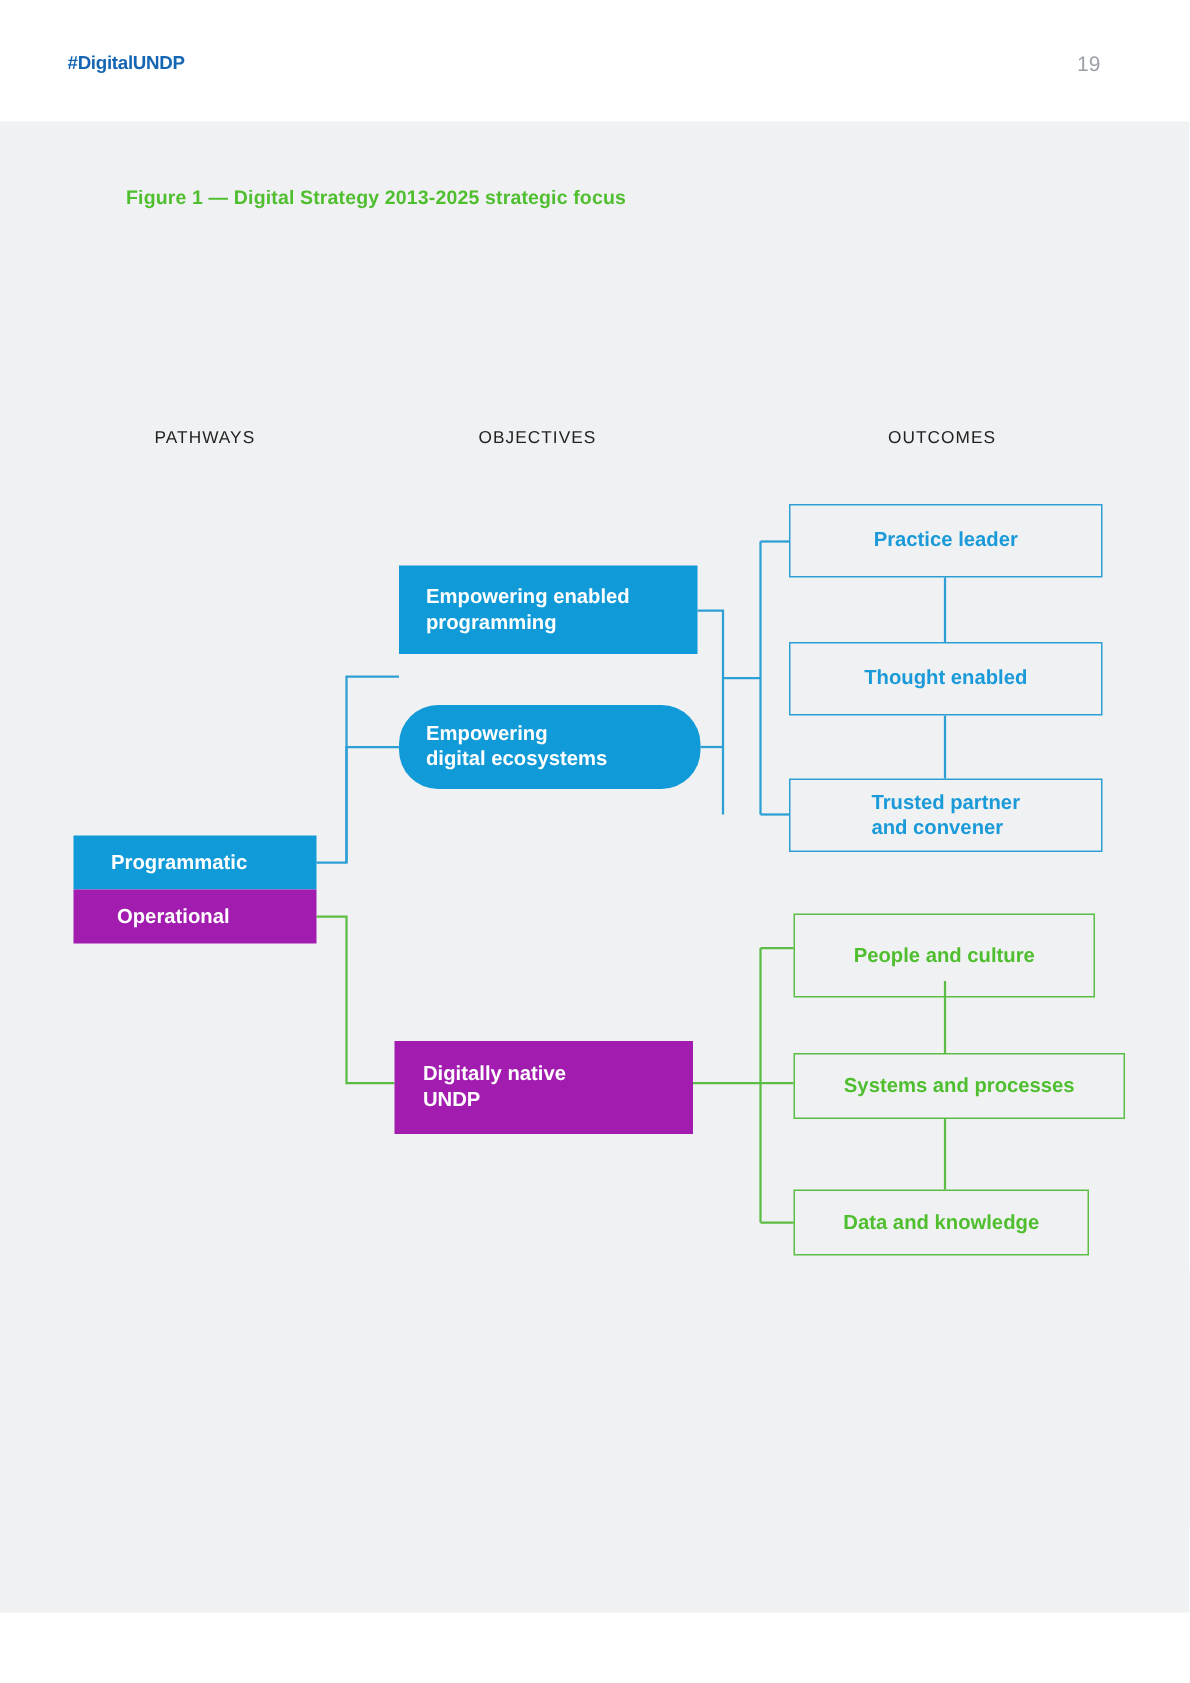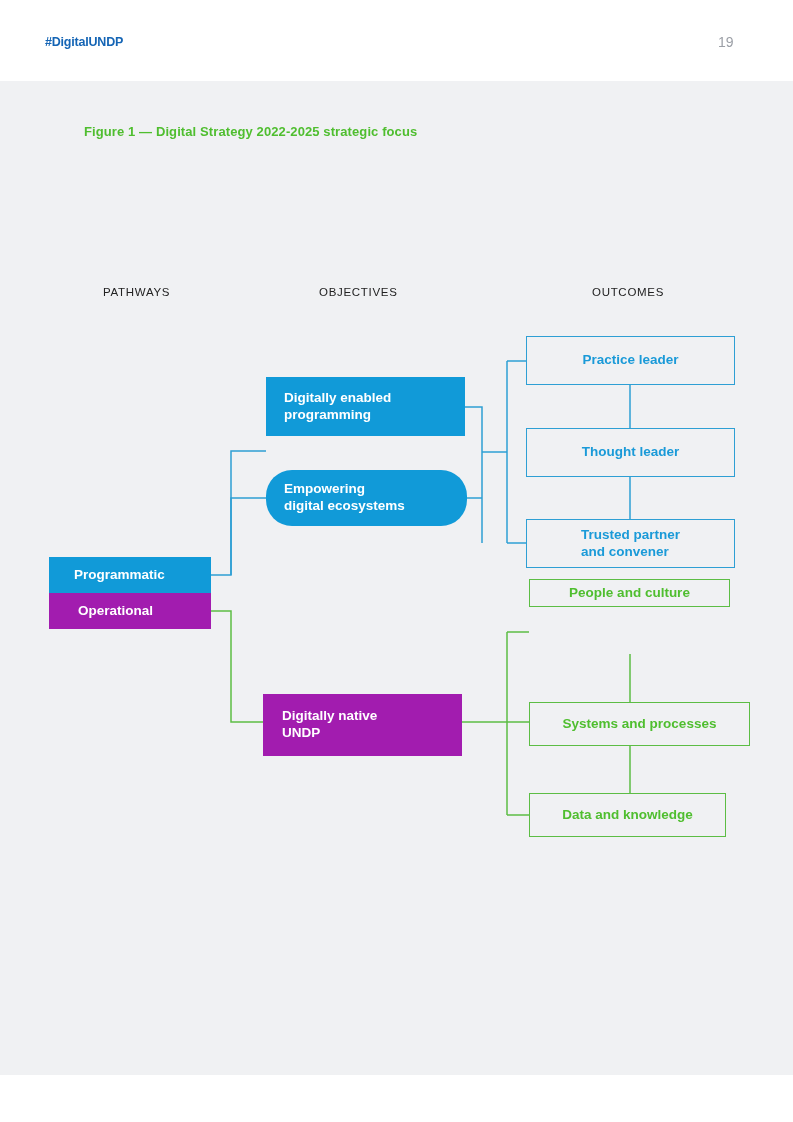--- a/index.html
+++ b/index.html
@@ -166,22 +166,22 @@
     left: 526px; top: 347px;
     width: 209px; height: 49px;
     font-size: 13.5px;
   }
   #node-trusted-partner {
     left: 526px; top: 438px;
     width: 209px; height: 49px;
     font-size: 13.5px;
   }
   #node-people-culture {
-    left: 529px; top: 498px;
-    width: 201px; height: 28px;
+    left: 529px; top: 528px;
+    width: 201px; height: 56px;
     font-size: 13.5px;
   }
   #node-systems-processes {
     left: 529px; top: 621px;
     width: 221px; height: 44px;
     font-size: 13.5px;
   }
   #node-data-knowledge {
     left: 529px; top: 712px;
     width: 197px; height: 44px;
@@ -193,21 +193,21 @@
 
 <div id="page">
 
   <div id="header-band">
     <div id="hashtag">#DigitalUNDP</div>
     <div id="page-number">19</div>
   </div>
 
   <div id="content-area">
 
-    <div id="figure-caption">Figure 1 — Digital Strategy 2022-2025 strategic focus</div>
+    <div id="figure-caption">Figure 1 — Digital Strategy 2013-2025 strategic focus</div>
 
     <div id="diagram">
 
       <svg id="svg-connectors" viewBox="0 0 793 994">
 
         <g stroke="#2e9fd4" stroke-width="1.5" fill="none">
           <path d="M 211 494 L 231 494 L 231 370 L 266 370"></path>
           <path d="M 231 494 L 231 417 L 266 417"></path>
         </g>
 
@@ -242,29 +242,29 @@
         </g>
       </svg>
 
       <div class="col-label" id="col-pathways">PATHWAYS</div>
       <div class="col-label" id="col-objectives">OBJECTIVES</div>
       <div class="col-label" id="col-outcomes">OUTCOMES</div>
 
       <div class="node filled-blue" id="node-programmatic">Programmatic</div>
       <div class="node filled-green" id="node-operational">Operational</div>
 
-      <div class="node filled-blue" id="node-digitally-enabled">Digitally enabled
+      <div class="node filled-blue" id="node-digitally-enabled">Empowering enabled
 programming</div>
       <div class="node filled-blue" id="node-empowering">Empowering
 digital ecosystems</div>
       <div class="node filled-green" id="node-digitally-native">Digitally native
 UNDP</div>
 
       <div class="node outline-blue" id="node-practice-leader">Practice leader</div>
-      <div class="node outline-blue" id="node-thought-leader">Thought leader</div>
+      <div class="node outline-blue" id="node-thought-leader">Thought enabled</div>
       <div class="node outline-blue" id="node-trusted-partner">Trusted partner
 and convener</div>
       <div class="node outline-green" id="node-people-culture">People and culture</div>
       <div class="node outline-green" id="node-systems-processes">Systems and processes</div>
       <div class="node outline-green" id="node-data-knowledge">Data and knowledge</div>
 
     </div>
   </div>
 </div>
 

